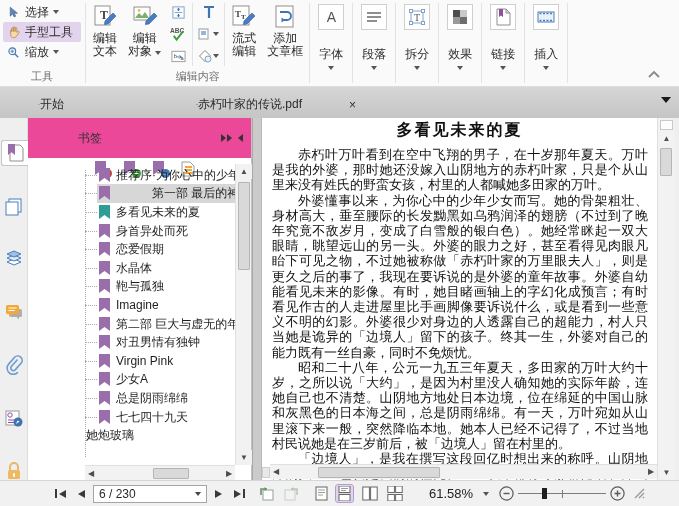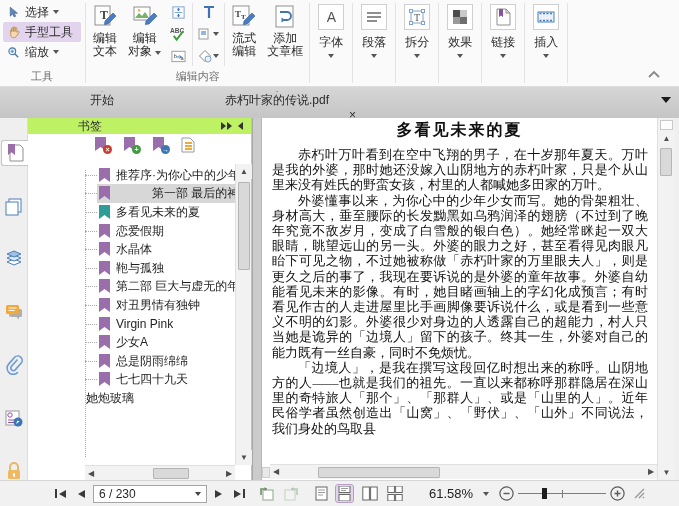--- a/index.html
+++ b/index.html
@@ -24,47 +24,47 @@
   .bigbtn .bicon { height:30px; display:flex; align-items:center; justify-content:center; }
   .bigbtn .blbl { font-size:12px; line-height:13px; text-align:center; white-space:nowrap; }
   .minicol { display:flex; flex-direction:column; justify-content:space-between; padding:3px 4px 4px 4px; }
   .mini { height:18px; display:flex; align-items:center; justify-content:center; gap:1px; font-size:10px; }
 
   .dd { width:0; height:0; border-left:3.5px solid transparent; border-right:3.5px solid transparent; border-top:4px solid #555; display:inline-block; }
 
   
   .fmt-btn { width:40px; display:flex; flex-direction:column; align-items:center; padding-top:4px; }
   .fmt-iconbox { width:26px; height:26px; border:1px solid #cfcfcf; background:#fff; display:flex; align-items:center; justify-content:center; }
-  .fmt-lbl { font-size:12px; margin-top:4px; white-space:nowrap; }
+  .fmt-lbl { font-size:12px; margin-top:16px; white-space:nowrap; }
   .fmt-btn .dd { margin-top:3px; }
   #ribbon-collapse { position:absolute; right:18px; bottom:10px; width:14px; height:10px; }
 
   
   #tabrow { position:absolute; left:0; top:87px; width:679px; height:31px; background:linear-gradient(#d6d6d6,#c5c5c5); display:flex; align-items:flex-end; padding-left:26px; }
-  .tab { position:relative; height:27px; display:flex; align-items:center; padding:0 12px; font-size:12px;flex-direction:column; }
+  .tab { position:relative; height:27px; display:flex; align-items:center; padding:0 12px; font-size:12px; }
   .tab-bg { position:absolute; inset:0; border:1px solid #9a9a9a; border-bottom:none; border-radius:5px 5px 0 0; transform:perspective(28px) rotateX(5deg); transform-origin:bottom; }
   .tab-start .tab-bg { background:#d2d2d2; border-color:#adadad; }
   .tab-doc .tab-bg { background:#ffffff; }
   .tab > * { position:relative; z-index:1; }
   .tab-start { width:152px; }
   .tab-doc { width:186px; margin-left:6px;text-align:center; }
   .tab-close { margin-left:auto; font-size:12px; color:#333; line-height:1; padding:0 2px; }
   #tabrow-menu { position:absolute; right:8px; top:10px; width:0; height:0; border-left:5px solid transparent; border-right:5px solid transparent; border-top:6px solid #1a1a1a; }
 
   
   #main { position:absolute; left:0; top:118px; width:679px; height:362px; }
 
   
   #iconstrip { position:absolute; left:0; top:0; width:28px; height:100%; background:#f0eff0; border-right:1px solid #dcdcdc; display:flex; flex-direction:column; align-items:center; padding-top:22px; gap:27px; }
   .strip-btn { width:26px; height:26px; display:flex; align-items:center; justify-content:center; flex:none; }
   .strip-btn.active { background:#fff; border:1px solid #c6c6c6; border-right:none; border-radius:3px 0 0 3px; width:28px; margin-right:-2px; }
 
   
   #panel { position:absolute; left:28px; top:0; width:224px; height:100%; background:#fff; border-right:1px solid #c2c2c2; }
-  #panel-header { height:16px; background:#bef264; display:flex; align-items:center; padding:0 8px 0 50px; font-size:12px; color:#333; }
+  #panel-header { height:40px; background:#ec4899; display:flex; align-items:center; padding:0 8px 0 50px; font-size:12px; color:#333; }
   #panel-header-icons { margin-left:auto; display:flex; align-items:center; gap:6px; }
   .tri-s-r { width:0;height:0;border-top:4px solid transparent;border-bottom:4px solid transparent;border-left:5px solid #333; }
   .tri-s-l { width:0;height:0;border-top:4px solid transparent;border-bottom:4px solid transparent;border-right:5px solid #333; }
   #panel-toolbar { height:22px; display:flex; align-items:center; gap:14px; padding-left:66px; background:#fff; }
   .pt-ic { position:relative; width:15px; height:16px; }
   .pt-badge { position:absolute; right:-3px; bottom:-1px; width:9px; height:9px; border-radius:50%; color:#fff; font-size:7px; line-height:9px; text-align:center; font-weight:bold; }
 
   #bm-list { position:absolute; left:0; top:46px; right:0; bottom:15px; overflow:hidden; padding-top:2px; }
   #bm-list .trunk { position:absolute; left:57px; top:6px; height:calc(100% - 14px); border-left:1px dotted #a9a9a9; }
   .bm-row { display:flex; align-items:center; height:18.6px; padding-left:57px; white-space:nowrap; font-size:12px; color:#1f1f1f; }
@@ -469,39 +469,57 @@
             </svg>
       <span class="bm-label">多看见未来的夏</span>
     </span>
   </div>
         <div class="bm-row">
     <span class="bm-stub"></span>
     <span class="bm-content">
       <svg class="bm-flag" width="13" height="15" viewBox="0 0 13 15">
               <path d="M1 0h11v14l-5.5-4L1 14z"></path>
             </svg>
+      <span class="bm-label">身首异处而死</span>
+    </span>
+  </div>
+        <div class="bm-row">
+    <span class="bm-stub"></span>
+    <span class="bm-content">
+      <svg class="bm-flag" width="13" height="15" viewBox="0 0 13 15">
+              <path d="M1 0h11v14l-5.5-4L1 14z"></path>
+            </svg>
       <span class="bm-label">恋爱假期</span>
     </span>
   </div>
         <div class="bm-row">
     <span class="bm-stub"></span>
     <span class="bm-content">
       <svg class="bm-flag" width="13" height="15" viewBox="0 0 13 15">
               <path d="M1 0h11v14l-5.5-4L1 14z"></path>
             </svg>
       <span class="bm-label">水晶体</span>
     </span>
   </div>
         <div class="bm-row">
     <span class="bm-stub"></span>
     <span class="bm-content">
       <svg class="bm-flag" width="13" height="15" viewBox="0 0 13 15">
               <path d="M1 0h11v14l-5.5-4L1 14z"></path>
             </svg>
       <span class="bm-label">鞄与孤独</span>
+    </span>
+  </div>
+        <div class="bm-row">
+    <span class="bm-stub"></span>
+    <span class="bm-content">
+      <svg class="bm-flag" width="13" height="15" viewBox="0 0 13 15">
+              <path d="M1 0h11v14l-5.5-4L1 14z"></path>
+            </svg>
+      <span class="bm-label">Imagine</span>
     </span>
   </div>
         <div class="bm-row">
     <span class="bm-stub"></span>
     <span class="bm-content">
       <svg class="bm-flag" width="13" height="15" viewBox="0 0 13 15">
               <path d="M1 0h11v14l-5.5-4L1 14z"></path>
             </svg>
       <span class="bm-label">第二部 巨大与虚无的年代</span>
     </span>
@@ -581,20 +599,21 @@
   </div>
 
   <div id="splitter"></div>
 
   <div id="docarea">
     <div id="docpage">
       <div id="doc-title">多看见未来的夏</div>
       <div id="doc-body">
           <p>赤朽叶万叶看到在空中飞翔的男子，在十岁那年夏天。万叶是我的外婆，那时她还没嫁入山阴地方的赤朽叶家，只是个从山里来没有姓氏的野蛮女孩，村里的人都喊她多田家的万叶。</p>
           <p>外婆懂事以来，为你心中的少年少女而写。她的骨架粗壮、身材高大，垂至腰际的长发黝黑如乌鸦润泽的翅膀（不过到了晚年究竟不敌岁月，变成了白雪般的银白色）。她经常眯起一双大眼睛，眺望远山的另一头。外婆的眼力之好，甚至看得见肉眼凡眙下可见之物，不过她被称做「赤朽叶家的万里眼夫人」，则是更久之后的事了，我现在要诉说的是外婆的童年故事。外婆自幼能看见未来的影像。有时，她目睹画轴上的字幻化成预言；有时看见作古的人走进屋里比手画脚像要诉说什么，或是看到一些意义不明的幻影。外婆很少对身边的人透露自己的超能力，村人只当她是诡异的「边境人」留下的孩子。终其一生，外婆对自己的能力既有一丝自豪，同时不免烦忧。</p>
+          <p>昭和二十八年，公元一九五三年夏天，多田家的万叶大约十岁，之所以说「大约」，是因为村里没人确知她的实际年龄，连她自己也不清楚。山阴地方地处日本边境，位在绵延的中国山脉和灰黑色的日本海之间，总是阴雨绵绵。有一天，万叶宛如从山里滚下来一般，突然降临本地。她本人已经不记得了，不过当地村民说她是在三岁前后，被「边境人」留在村里的。</p>
           <p>「边境人」，是我在撰写这段回亿时想出来的称呼。山阴地方的人——也就是我们的祖先。一直以来都称呼那群隐居在深山里的奇特旅人「那个」、「那群人」、或是「山里的人」。近年民俗学者虽然创造出「山窝」、「野伏」、「山外」不同说法，我们身处的鸟取县</p>
         </div>
     </div>
     <div class="sb-v">
       <span style="position:absolute; top:2px; left:2px; width:13px; height:10px; background:#fdfdfd; border:1px solid #c9c9c9;"></span>
       <span class="sb-btn" style="top:14px; height:14px;">
           <span class="arr">▲</span>
         </span>
       <span class="sb-thumb-v" style="top:30px; height:28px;"></span>
       <span class="sb-btn" style="bottom:0;">

